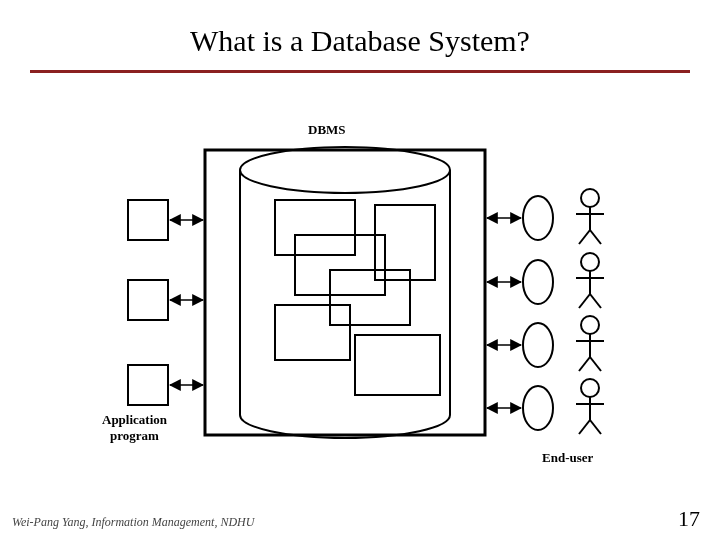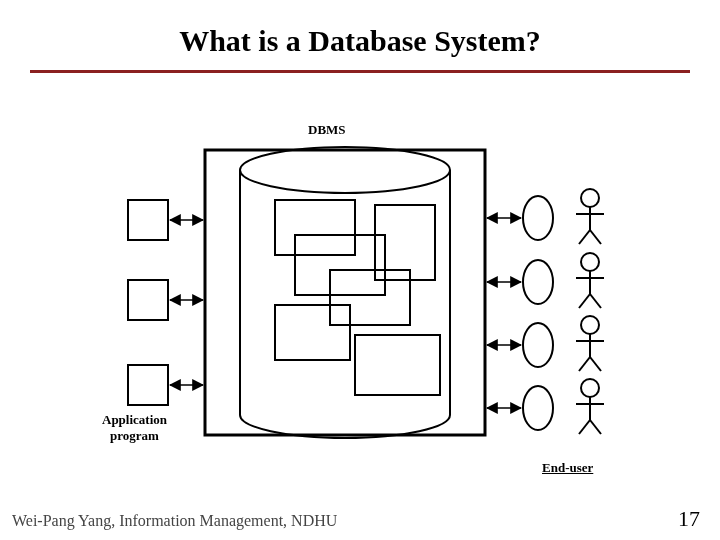--- a/index.html
+++ b/index.html
@@ -7,21 +7,21 @@
     padding: 0;
     width: 720px;
     height: 540px;
     background: #fff;
     font-family: "Times New Roman", Times, serif;
     position: relative;
     box-sizing: border-box;
   }
   .slide-title {
     font-size: 30px;
-    font-weight: bold;
+    font-weight: normal;
     text-align: center;
     padding-top: 24px;
     color: #000;
   }
   .title-rule {
     border: none;
     border-top: 3px solid #8b2020;
     margin: 12px 30px 0 30px;
   }
   .diagram {
@@ -32,21 +32,22 @@
   .label {
     position: absolute;
     font-size: 13px;
     font-weight: bold;
     color: #000;
   }
   .footer-left {
     position: absolute;
     left: 12px;
     bottom: 10px;
-    font-size: 16px;
+    font-size: 12px;
+    font-style: italic;
     color: #444;
   }
   .footer-right {
     position: absolute;
     right: 20px;
     bottom: 8px;
     font-size: 22px;
     color: #000;
   }
 </style>
@@ -138,16 +139,16 @@
         <line x1="-14" y1="16" x2="14" y2="16"></line>
         <line x1="0" y1="32" x2="-11" y2="46"></line>
         <line x1="0" y1="32" x2="11" y2="46"></line>
     </g>
   </g>
 </svg>
 
 <div class="label" style="left:308px; top:122px;">DBMS</div>
 <div class="label" style="left:102px; top:412px; white-space:pre; text-align:center; line-height:1.2;">Application
 program</div>
-<div class="label" style="left:542px; top:460px;text-decoration:underline;">End-user</div>
+<div class="label" style="left:542px; top:450px;">End-user</div>
 
 <div class="footer-left">Wei-Pang Yang, Information Management, NDHU</div>
 <div class="footer-right">17</div>
 
 </body></html>

